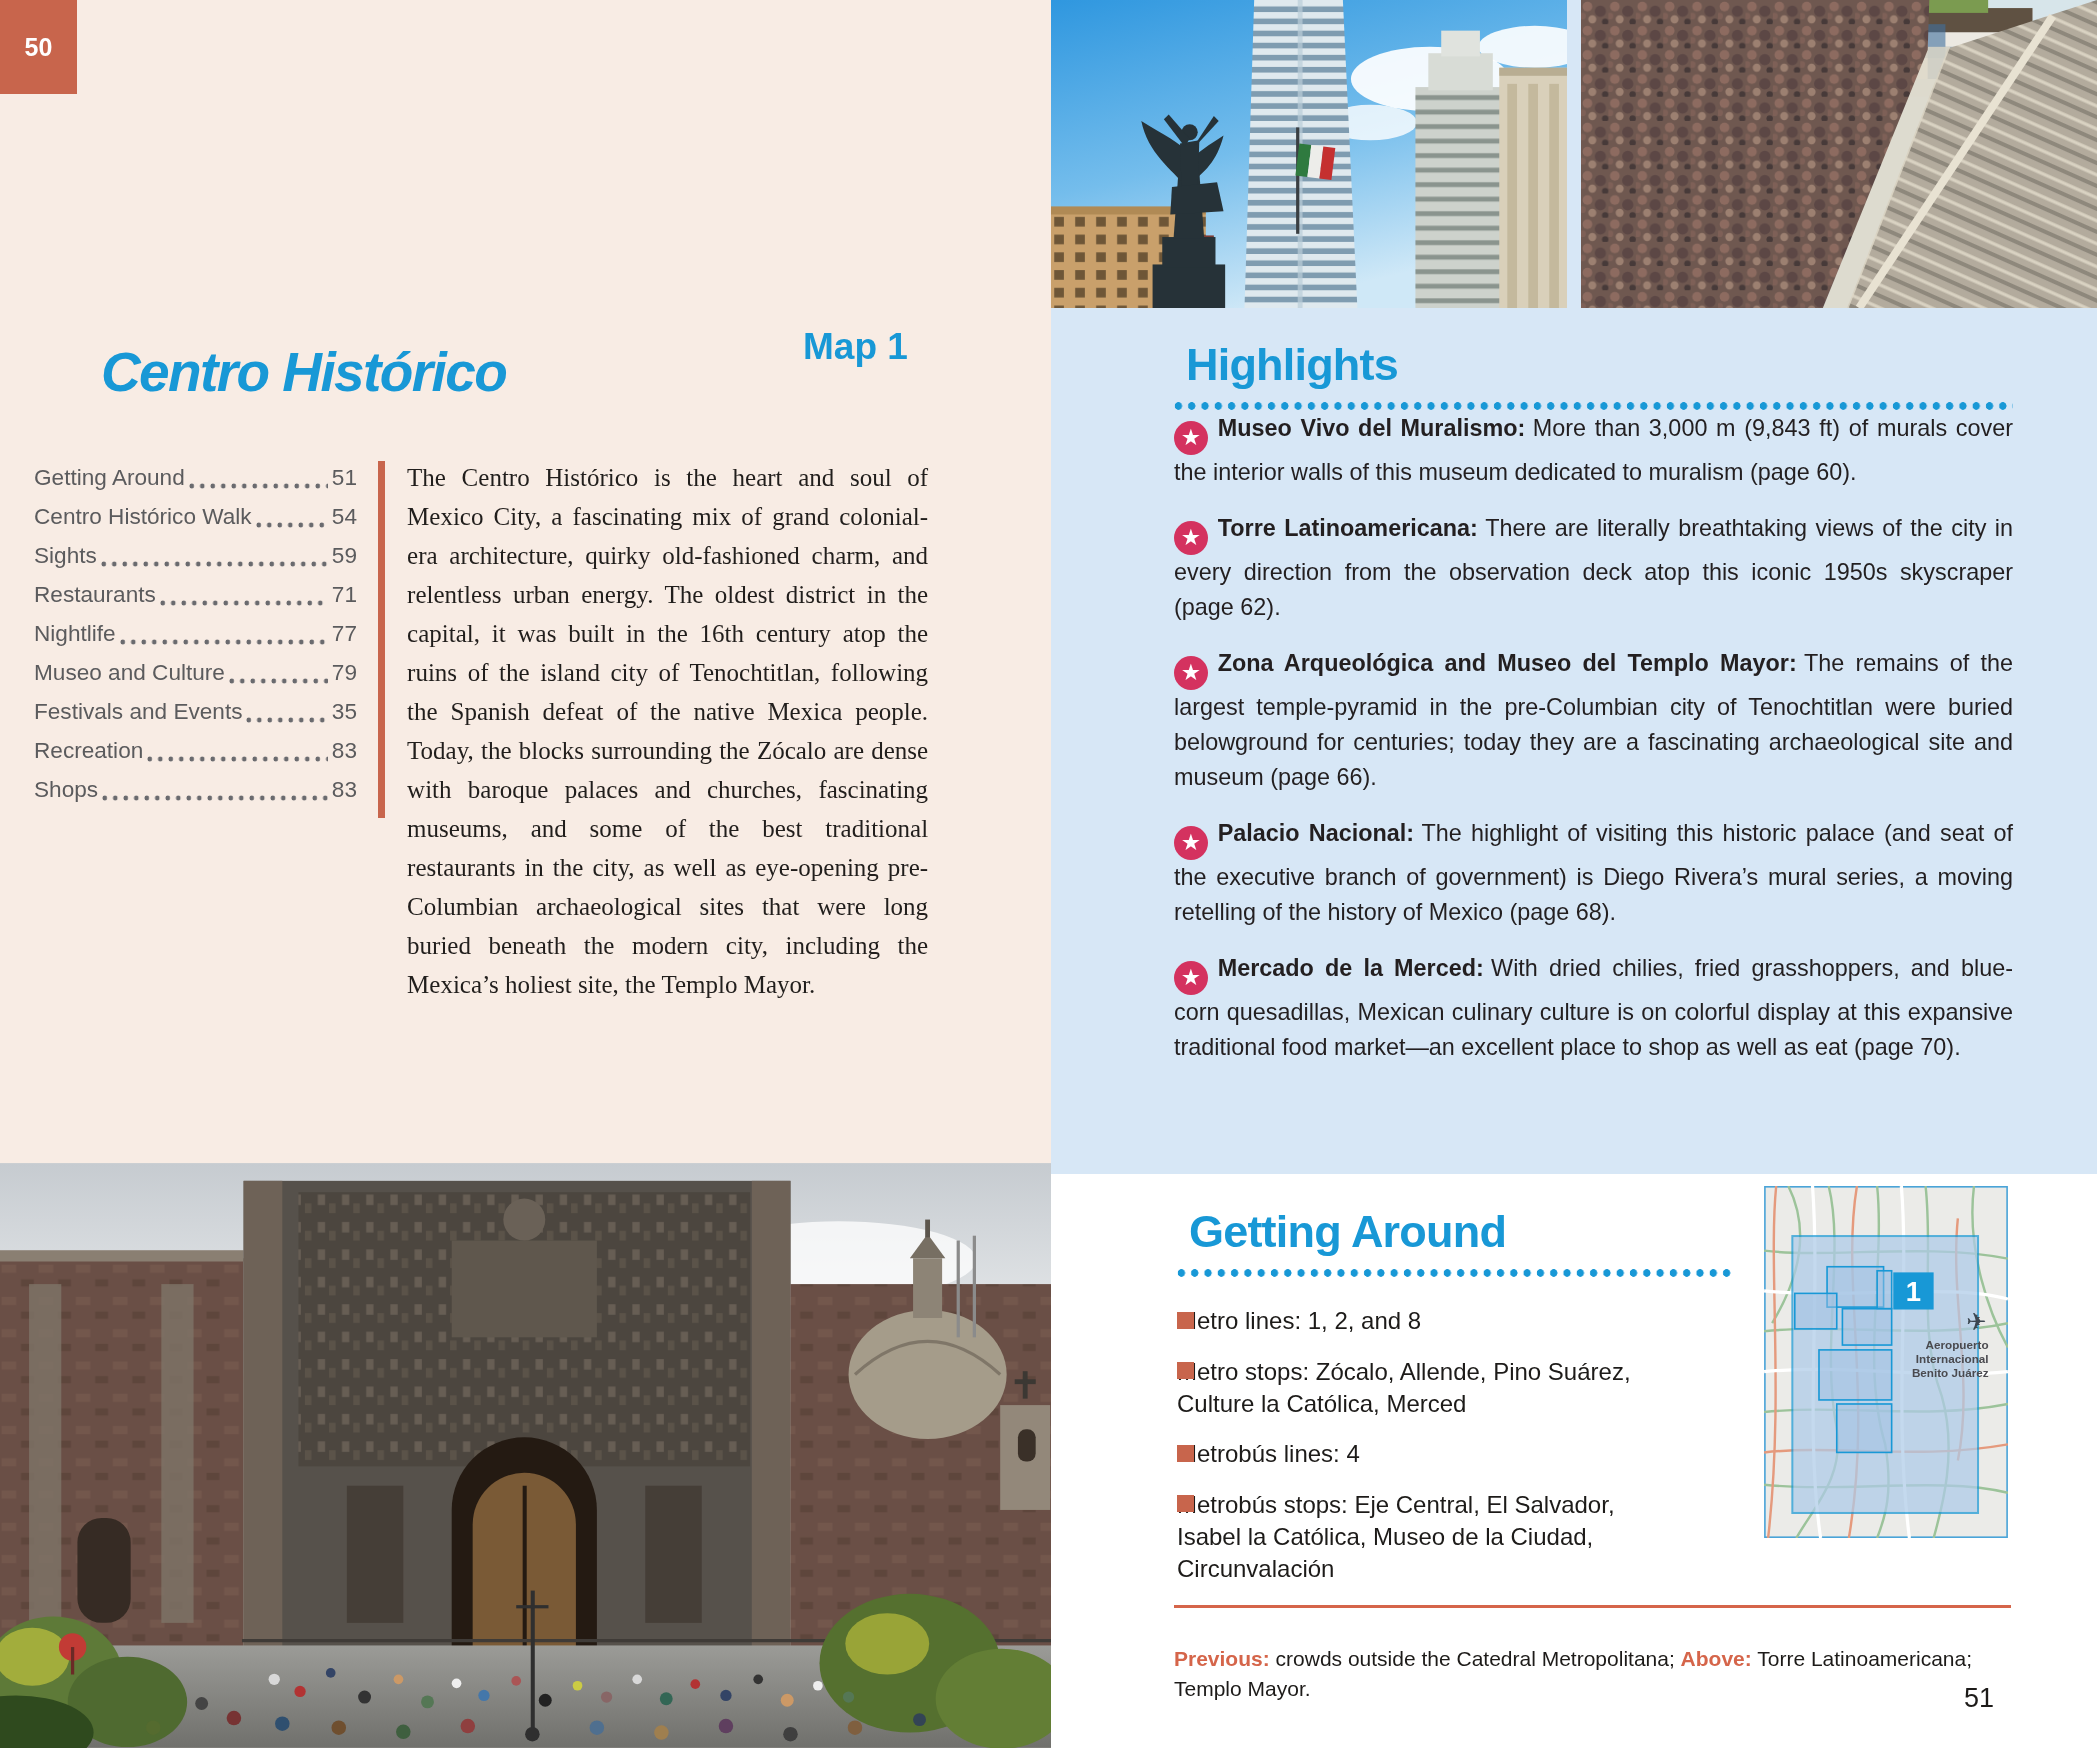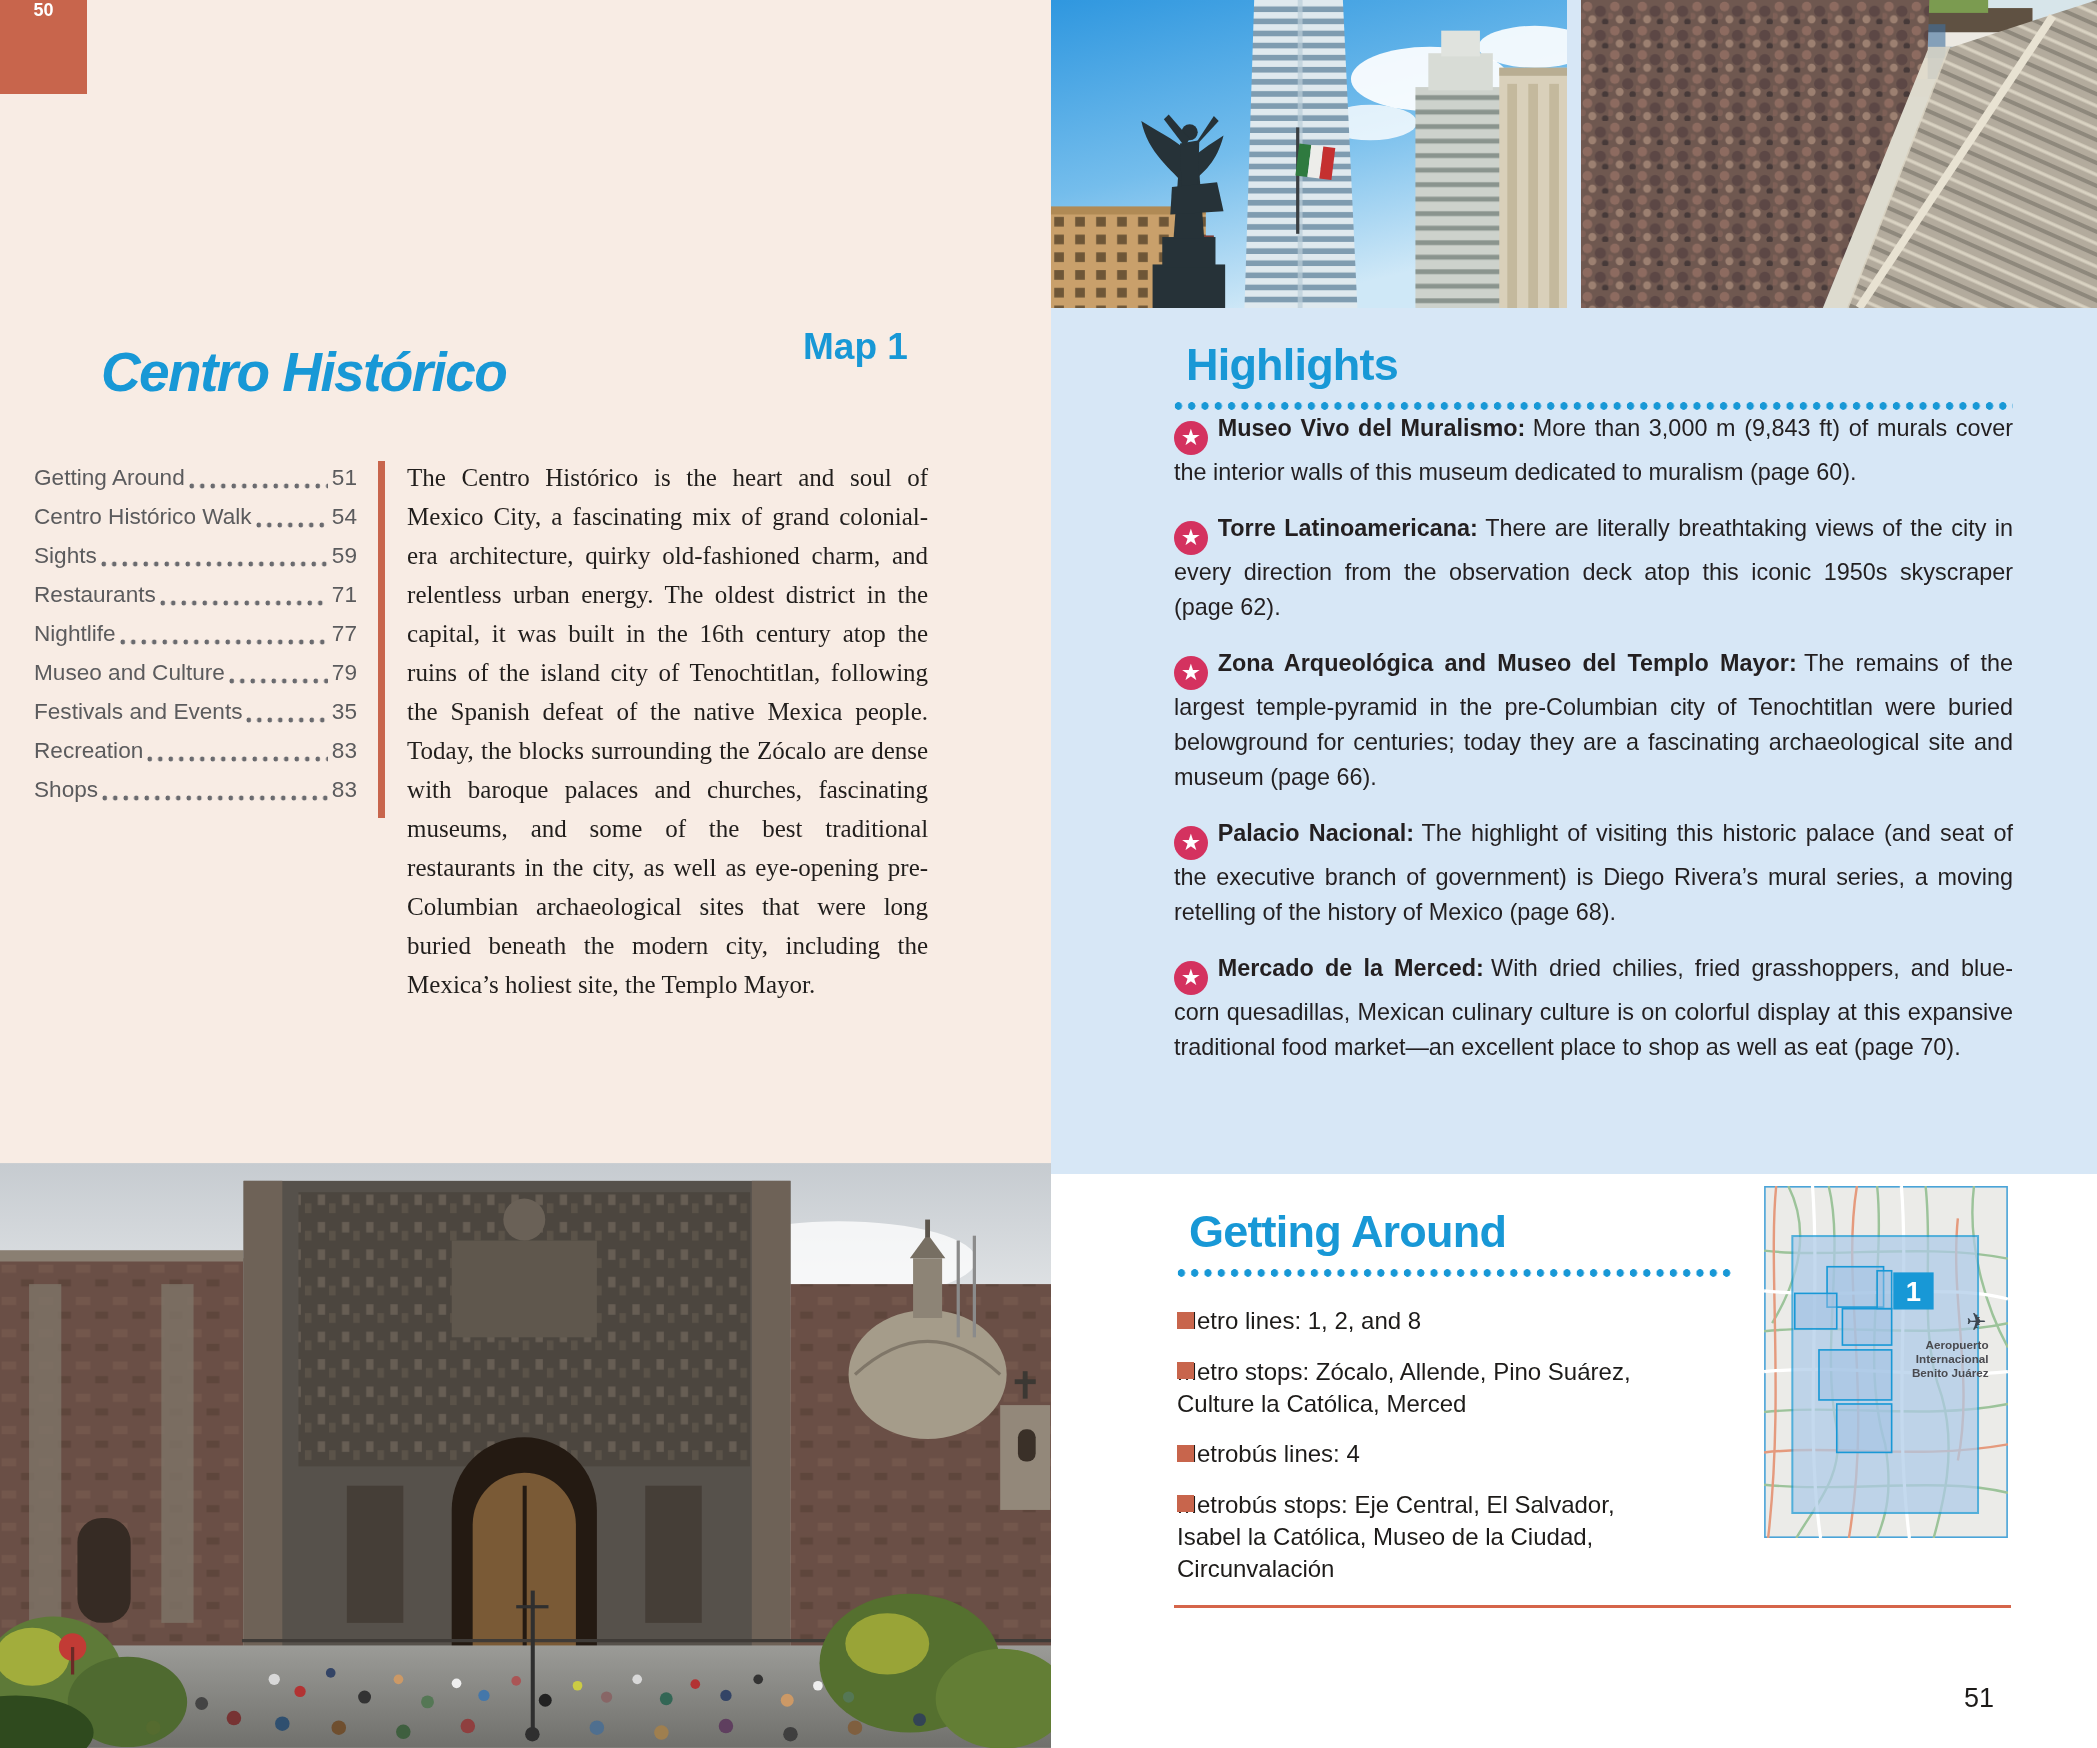--- a/index.html
+++ b/index.html
@@ -1,22 +1,22 @@
 <!DOCTYPE html>
 <html style="font-size:13px"><head>
 <meta charset="utf-8">
 <style>
   html,body{margin:0;padding:0;background:#ffffff;}
   body{width:2097px;height:1748px;position:relative;font-family:"Liberation Sans",sans-serif;-webkit-font-smoothing:antialiased;}
   .spread{position:absolute;inset:0;overflow:hidden;}
 
   
   .left-page{position:absolute;left:0;top:0;width:1051px;height:1748px;background:#f8ece4;overflow:hidden;}
-  .folio-box{position:absolute;left:0;top:0;width:87px;height:94px;background:#c8654c;color:#ffffff;
-             display:flex;align-items:flex-start;justify-content:center;font-weight:bold;font-size:18px;}
+  .folio-box{position:absolute;left:0;top:0;width:77px;height:94px;background:#c8654c;color:#ffffff;
+             display:flex;align-items:center;justify-content:center;font-weight:bold;font-size:25px;}
   .chapter-title{position:absolute;left:101px;top:303px;font-size:55px;line-height:65px;font-weight:bold;
                  color:#1898d6;letter-spacing:-1.6px;font-style:italic;}
   .map-ref{position:absolute;left:803px;top:323px;font-size:37px;line-height:48px;font-weight:bold;color:#1898d6;}
   .left-cols{position:absolute;left:34px;top:458px;width:900px;display:flex;}
   .toc{width:323px;flex:0 0 323px;color:#5b5b5d;font-size:22.6px;}
   .toc-row{display:flex;line-height:39px;white-space:nowrap;}
   .toc-leader{flex:1;margin:0 4px;height:5.6px;align-self:flex-end;margin-bottom:8px;
       background-image:radial-gradient(circle at 2.8px 2.8px,#6a6a6e 2.1px,transparent 2.6px);
       background-size:10.5px 5.6px;background-repeat:repeat-x;background-position:left bottom;}
   .col-divider{flex:0 0 6.5px;width:6.5px;height:357px;background:#c8654c;margin:3.2px 22.6px 0 21px;}
@@ -403,16 +403,17 @@
         <text x="263" y="178" font-family="DejaVu Sans, sans-serif" font-size="30" fill="#3c4650" text-anchor="middle">✈</text>
         <g font-family="Liberation Sans, sans-serif" font-size="14.5" font-weight="bold" fill="#4a4a4f" text-anchor="end">
           <text x="278" y="202">Aeropuerto</text>
           <text x="278" y="219">Internacional</text>
           <text x="278" y="236">Benito Juárez</text>
         </g>
       </svg>
     </div>
 
     <div class="caption-rule"></div>
+    <p class="caption"><span class="cap-label">Previous:</span><span> crowds outside the Catedral Metropolitana; </span><span class="cap-label">Above:</span><span> Torre Latinoamericana; Templo Mayor.</span></p>
     <div class="folio-right">51</div>
   </div>
 </div>
 
 
 </body></html>

